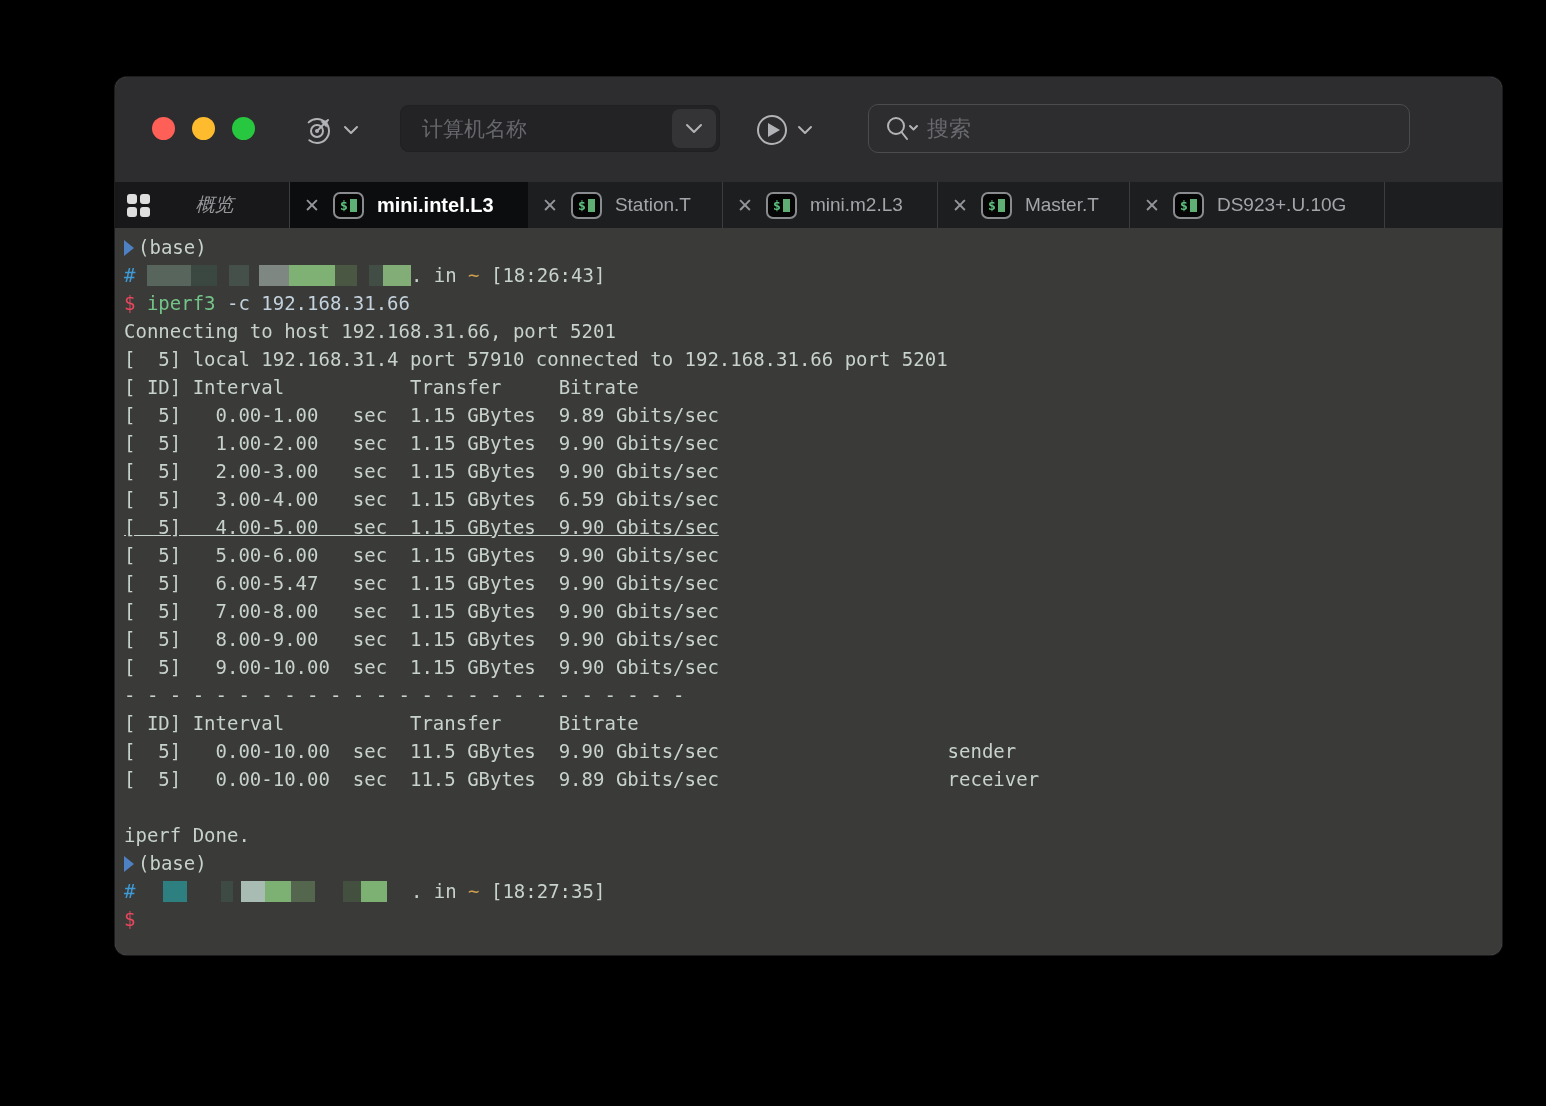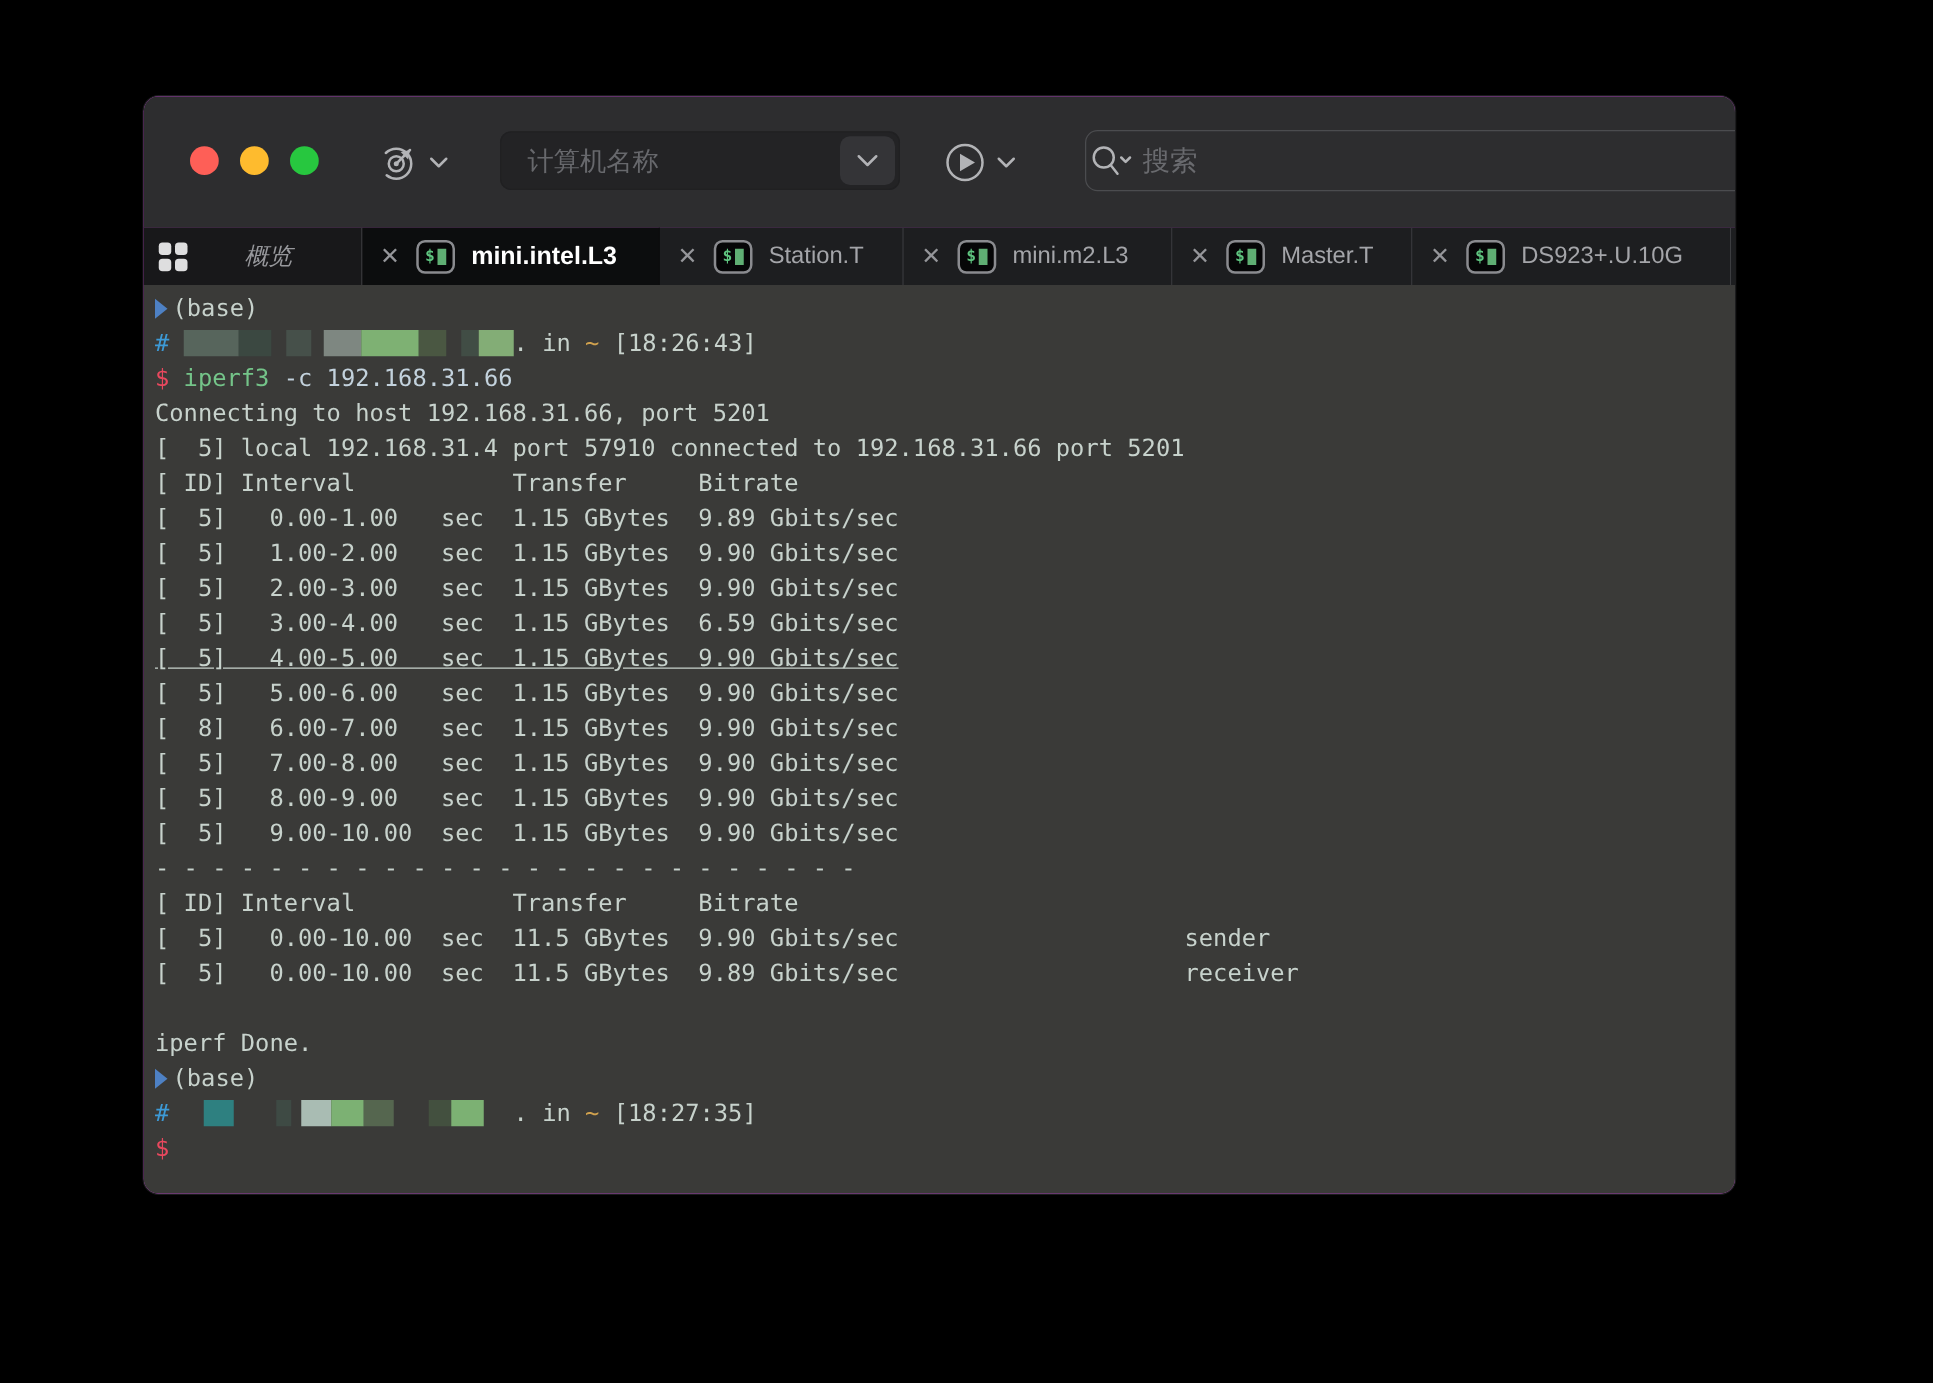--- a/index.html
+++ b/index.html
@@ -1,20 +1,20 @@
 <!DOCTYPE html>
 <html><head>
 <meta charset="utf-8">
 <style>
   * { margin:0; padding:0; box-sizing:border-box; }
   html,body { width:1546px; height:1106px; background:#000; overflow:hidden;
               font-family:"Liberation Sans", sans-serif; }
 
-  .window { position:absolute; left:115px; top:77px; width:1273px; height:878px;
-            border-radius:12px; overflow:hidden; background:#d946ef;
+  .window { position:absolute; left:115px; top:77px; width:1387px; height:878px;
+            border-radius:12px; overflow:hidden; background:#737373;
             box-shadow:0 0 0 1px #1c1c1e; }
 
   
   .titlebar { position:relative; height:105px; background:#2d2d2f; }
   .tl { position:absolute; top:116px-77px; width:23px; height:23px; border-radius:50%; top:40px; }
   .tl.red    { left:37px;  background:#fe5f57; }
   .tl.yellow { left:77px;  background:#febb2e; }
   .tl.green  { left:117px; background:#27c73f; }
 
   .tb-btn { position:absolute; display:flex; align-items:center; gap:8px; cursor:default; }
@@ -26,21 +26,21 @@
   .combo { position:absolute; left:285px; top:28px; width:320px; height:47px;
            background:#232325; border-radius:9px; box-shadow:inset 0 0 0 1px #202022;
            display:flex; align-items:center; }
   .combo-placeholder { color:#67686c; font-size:21px; padding-left:22px; flex:1;
                        overflow:hidden; white-space:nowrap; }
   .combo-chevron-btn { width:44px; height:39px; margin-right:4px; border-radius:8px;
                        background:#343437; display:flex; align-items:center; justify-content:center; }
 
   .searchbox { position:absolute; left:753px; top:27px; width:542px; height:49px;
                background:#2d2d2f; border:1px solid #4b4c4f; border-radius:10px;
-               display:flex; align-items:center; padding-left:3px; }
+               display:flex; align-items:center; padding-left:16px; }
   .searchbox input { background:transparent; border:none; outline:none; color:#cfcfd2;
                      font-size:22px; flex:1; font-family:"Liberation Sans", sans-serif; }
   .searchbox input::placeholder { color:#696a6e; }
 
   
   .tabbar { display:flex; height:46px; background:#1a1b1d; }
   .tab { display:flex; align-items:center; height:46px; border-right:1px solid #3c3d40;
          background:#1d1e20; cursor:default; }
   .tab-overview { width:175px; background:#18181a; padding:0 10px 0 12px; }
   .tab-term { padding-left:14px; gap:13px; }
@@ -193,21 +193,21 @@
       <div class="tline"><span style="color: rgb(232, 72, 94);">$ </span><span style="color: rgb(116, 196, 137);">iperf3 </span><span style="color: rgb(195, 210, 221);">-c 192.168.31.66</span></div>
       <div class="tline"><span style="color: rgb(199, 210, 204);">Connecting to host 192.168.31.66, port 5201</span></div>
       <div class="tline"><span style="color: rgb(199, 210, 204);">[  5] local 192.168.31.4 port 57910 connected to 192.168.31.66 port 5201</span></div>
       <div class="tline"><span style="color: rgb(199, 210, 204);">[ ID] Interval           Transfer     Bitrate</span></div>
       <div class="tline"><span style="color: rgb(199, 210, 204);">[  5]   0.00-1.00   sec  1.15 GBytes  9.89 Gbits/sec</span></div>
       <div class="tline"><span style="color: rgb(199, 210, 204);">[  5]   1.00-2.00   sec  1.15 GBytes  9.90 Gbits/sec</span></div>
       <div class="tline"><span style="color: rgb(199, 210, 204);">[  5]   2.00-3.00   sec  1.15 GBytes  9.90 Gbits/sec</span></div>
       <div class="tline"><span style="color: rgb(199, 210, 204);">[  5]   3.00-4.00   sec  1.15 GBytes  6.59 Gbits/sec</span></div>
       <div class="tline"><span style="color: rgb(199, 210, 204); text-decoration: underline;">[  5]   4.00-5.00   sec  1.15 GBytes  9.90 Gbits/sec</span></div>
       <div class="tline"><span style="color: rgb(199, 210, 204);">[  5]   5.00-6.00   sec  1.15 GBytes  9.90 Gbits/sec</span></div>
-      <div class="tline"><span style="color: rgb(199, 210, 204);">[  8]   6.00-7.00   sec  1.15 GBytes  9.90 Gbits/sec</span></div>
+      <div class="tline"><span style="color: rgb(199, 210, 204);">[  5]   6.00-5.47   sec  1.15 GBytes  9.90 Gbits/sec</span></div>
       <div class="tline"><span style="color: rgb(199, 210, 204);">[  5]   7.00-8.00   sec  1.15 GBytes  9.90 Gbits/sec</span></div>
       <div class="tline"><span style="color: rgb(199, 210, 204);">[  5]   8.00-9.00   sec  1.15 GBytes  9.90 Gbits/sec</span></div>
       <div class="tline"><span style="color: rgb(199, 210, 204);">[  5]   9.00-10.00  sec  1.15 GBytes  9.90 Gbits/sec</span></div>
       <div class="tline"><span style="color: rgb(199, 210, 204);">- - - - - - - - - - - - - - - - - - - - - - - - -</span></div>
       <div class="tline"><span style="color: rgb(199, 210, 204);">[ ID] Interval           Transfer     Bitrate</span></div>
       <div class="tline"><span style="color: rgb(199, 210, 204);">[  5]   0.00-10.00  sec  11.5 GBytes  9.90 Gbits/sec                    sender</span></div>
       <div class="tline"><span style="color: rgb(199, 210, 204);">[  5]   0.00-10.00  sec  11.5 GBytes  9.89 Gbits/sec                    receiver</span></div>
       <div class="tline">&nbsp;</div>
       <div class="tline"><span style="color: rgb(199, 210, 204);">iperf Done.</span></div>
       <div class="tline"><span class="parrow"></span><span style="color: rgb(199, 210, 204);">(base)</span></div>

